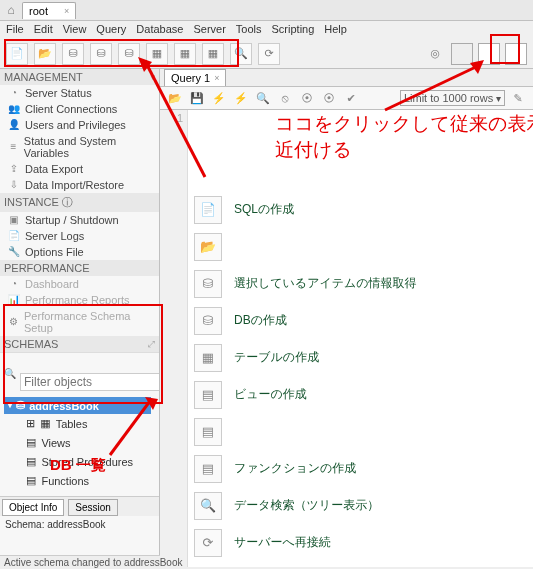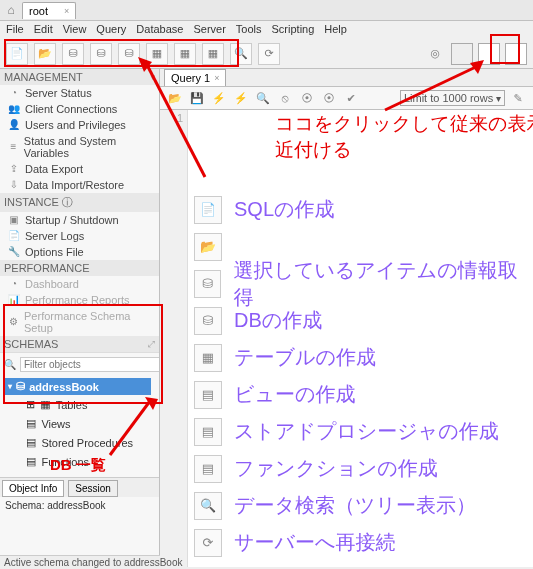--- a/index.html
+++ b/index.html
@@ -17,42 +17,42 @@
   .right-sq { width:22px; height:22px; border:1px solid #aaa; background:#fff; }
   .right-sq.active { border-width:1px; background:#eee;}
   .main { display:flex; height: calc(569px - 21px - 18px - 30px - 14px); }
   
   .sidebar { width: 160px; background:#f7f7f7; border-right:1px solid #c0c0c0; overflow:hidden; display:flex; flex-direction:column; }
   .sect-hdr { background:#e8e8e8; color:#666; font-size:9.5px; padding: 2px 4px; display:flex; justify-content:space-between; align-items:center; }
   .coll { color:#999; font-size:9px;}
   .side-item { display:flex; align-items:center; gap:5px; padding: 2px 8px; color:#444; }
   .side-ico { width:12px; height:12px; display:inline-block; text-align:center; color:#888; font-size:10px; line-height:12px;}
   .filter-row { padding:4px 4px; display:flex; align-items:center; gap:4px; border-top:1px solid #ddd;}
-  .filter-row input { flex:1; font-size:10px; color:#aaa; border:1px solid #ccc; padding:1px 3px;}
+  .filter-row input { flex:1; font-size:12px; color:#aaa; border:1px solid #ccc; padding:1px 3px;margin-top:16px;}
   .schema-box { margin: 0; padding: 2px 6px 6px 14px; }
   .schema-sel { background:#4a90d9; color:#fff; font-weight:bold; padding:2px 4px; margin: 0 2px 0 -10px; display:flex; align-items:center; gap:4px;}
   .schema-sel .bullet{color:#fff; font-size:8px;}
   .tree-item { padding: 3px 0 3px 12px; color:#333; display:flex; gap:5px; align-items:center;}
   .info-tabs { display:flex; border-top:1px solid #ccc; background:#eee;align-items:flex-end;}
   .info-tab { padding:2px 6px; border:1px solid #aaa; background:#fff; margin:2px 2px 0 2px; font-size:10px;}
   .info-tab.sess { background:#eee;}
   .info-body { padding:3px 5px; color:#333; font-size:10px;}
   
   .content { flex:1; display:flex; flex-direction:column; background:#fff; }
   .qtab-row { height:22px; background:#eee; display:flex; align-items:flex-end; padding-left:4px; border-bottom:1px solid #c0c0c0;}
   .qtab { background:#fff; border:1px solid #aaa; border-bottom:none; padding:2px 6px; font-size:10px; display:flex; gap:4px; align-items:center;}
   .qtoolbar { height:26px; border-bottom:1px solid #c0c0c0; display:flex; align-items:center; gap:4px; padding: 2px 6px; background:#f7f7f7;}
   .qtb-btn { width:18px; height:18px; display:flex; align-items:center; justify-content:center; color:#888; font-size:11px;}
   .rowlimit { border:1px solid #aaa; font-size:10px; padding:1px 3px; color:#555; margin-left:auto;}
   .workarea { flex:1; display:flex; background:#fff; }
   .gutter { width:28px; background:#f0f0f0; border-right:1px solid #ddd; text-align:right; color:#aaa; font-size:10px; padding:2px 4px 0 0;}
   .actions { flex:1; padding: 6px 2px; overflow:hidden;}
   .act-row { display:flex; align-items:center; gap:12px; height:37px; }
   .act-ico { width:28px; height:28px; border:1px solid #ccc; background:#fafafa; display:flex; align-items:center; justify-content:center; color:#888; font-size:13px; margin-left:4px;}
-  .act-lbl { color:#8b5cf6; font-size:20px; }
+  .act-lbl { color:#14532d; font-size:12px; }
   .statusbar { height:14px; background:#eee; border-top:1px solid #ccc; font-size:10px; color:#555; padding:0 4px; line-height:14px;}
   
   .anno-rect-toolbar { position:absolute; left:4px; top:39px; width:235px; height:28px; border:2px solid #e50000; pointer-events:none;}
   .anno-rect-right { position:absolute; right:13px; top:34px; width:30px; height:30px; border:2px solid #e50000; pointer-events:none;}
   .anno-rect-schema { position:absolute; left:3px; top:304px; width:160px; height:100px; border:2px solid #e50000; pointer-events:none;}
   .anno-text1 { position:absolute; left:275px; top:111px; color:#e50000; font-size:19px; line-height:1.35; pointer-events:none;}
   .anno-text2 { position:absolute; left:50px; top:456px; color:#e50000; font-size:15px; font-weight:bold; pointer-events:none;}
   .arrow { position:absolute; pointer-events:none; }
 </style>
 </head>
@@ -246,21 +246,20 @@
         <div class="act-row">
             <div class="act-ico">▦</div>
             <span class="act-lbl">テーブルの作成</span>
           </div>
         <div class="act-row">
             <div class="act-ico">▤</div>
             <span class="act-lbl">ビューの作成</span>
           </div>
         <div class="act-row">
             <div class="act-ico">▤</div>
-            <span class="act-lbl">ストアドプロシージャの作成</span>
           </div>
         <div class="act-row">
             <div class="act-ico">▤</div>
             <span class="act-lbl">ファンクションの作成</span>
           </div>
         <div class="act-row">
             <div class="act-ico">🔍</div>
             <span class="act-lbl">データ検索（ツリー表示）</span>
           </div>
         <div class="act-row">

